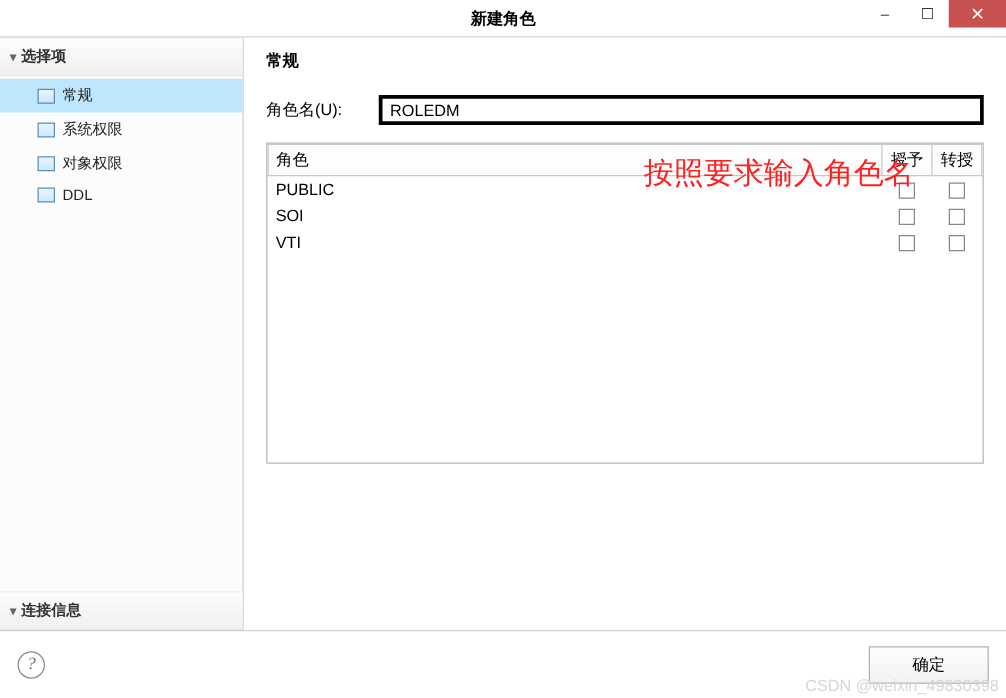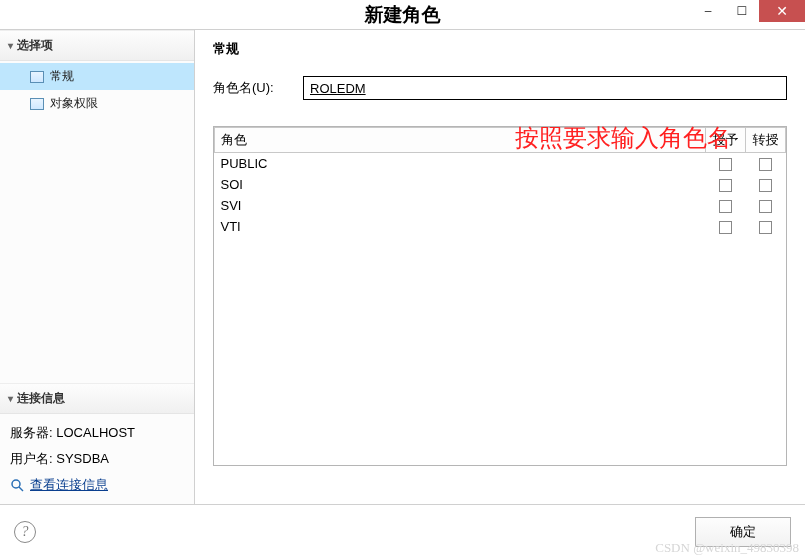--- a/index.html
+++ b/index.html
@@ -18,21 +18,21 @@
       border-bottom: 1px solid #d0d0d0;
       display: flex;
       align-items: center;
       position: relative;
     }
     .titlebar .title {
       position: absolute;
       left: 50%;
       transform: translateX(-50%);
       font-weight: bold;
-      font-size: 19px;
+      font-size: 13px;
     }
     .win-controls {
       position: absolute;
       right: 0;
       top: 0;
       height: 30px;
       display: flex;
     }
     .win-btn {
       width: 34px;
@@ -113,39 +113,38 @@
       position: relative;
     }
     .panel-title {
       font-weight: bold;
       font-size: 13px;
       margin-bottom: 18px;
     }
     .form-row {
       display: flex;
       align-items: center;
-      margin-bottom: 26px;
+      margin-bottom: 14px;
     }
     .form-label {
       width: 90px;
       font-size: 13px;
     }
     .text-input {
       flex: 1;
-      border: 1px solid #000000;
+      border: 3px solid #000000;
       padding: 3px 6px;
       font-size: 13px;
       height: 24px;
       outline: none;
-      text-decoration: underline;
     }
     .table-wrap {
       border: 1px solid #b5b5b5;
       margin-left: 0;
-      height: 340px;
+      height: 257px;
       overflow: auto;
       background: #fff;
     }
     table {
       border-collapse: collapse;
       width: 100%;
       font-size: 13px;
     }
     th {
       background: #fdfdfd;
@@ -200,21 +199,21 @@
       display: flex; align-items: center; justify-content: center;
       font-size: 13px;
       margin-left: 44px;
     }
     .watermark {
       position: absolute;
       right: 6px;
       bottom: 2px;
       color: #d6d6d6;
       font-size: 13px;
-      font-family: Liberation Serif, serif;
+      font-family: Liberation Sans, sans-serif;
       pointer-events: none;
     }
   </style>
 </head>
 <body>
 
 <div class="titlebar">
   <span class="title">新建角色</span>
   <div class="win-controls">
     <div class="win-btn">–</div>
@@ -229,48 +228,37 @@
       <span class="triangle-down">▾</span>
       <span>选择项</span>
     </div>
     <div class="side-items">
       <div class="side-item selected">
         <span class="item-icon"></span>
         <span>常规</span>
       </div>
       <div class="side-item">
         <span class="item-icon"></span>
+        <span>系统权限</span>
+      </div>
+      <div class="side-item">
+        <span class="item-icon"></span>
         <span>对象权限</span>
+      </div>
+      <div class="side-item">
+        <span class="item-icon"></span>
+        <span>DDL</span>
       </div>
     </div>
 
     <div class="spacer"></div>
 
     <div class="side-section-header">
       <span class="triangle-down">▾</span>
       <span>连接信息</span>
-    </div>
-    <div class="conn-body">
-      <div class="conn-row">
-        <span>服务器:</span>
-        <span>LOCALHOST</span>
-      </div>
-      <div class="conn-row">
-        <span>用户名:</span>
-        <span>SYSDBA</span>
-      </div>
-      <div class="conn-link">
-        <span class="link-icon">
-          <svg width="16" height="14" viewBox="0 0 16 14">
-              <circle cx="6" cy="6" r="4" fill="none" stroke="#2a6fb5" stroke-width="1.5"></circle>
-              <line x1="9" y1="9" x2="13" y2="13" stroke="#2a6fb5" stroke-width="1.5"></line>
-            </svg>
-        </span>
-        <span>查看连接信息</span>
-      </div>
     </div>
   </div>
 
   <div class="main">
     <div class="panel-title">常规</div>
 
     <div class="form-row">
       <div class="form-label">角色名(U):</div>
       <input class="text-input" value="ROLEDM" style="">
     </div>
@@ -290,25 +278,20 @@
             <td>PUBLIC</td>
             <td class="check-cell"><span class="chk"></span></td>
             <td class="check-cell"><span class="chk"></span></td>
           </tr>
           <tr>
             <td>SOI</td>
             <td class="check-cell"><span class="chk"></span></td>
             <td class="check-cell"><span class="chk"></span></td>
           </tr>
           <tr>
-            <td>SVI</td>
-            <td class="check-cell"><span class="chk"></span></td>
-            <td class="check-cell"><span class="chk"></span></td>
-          </tr>
-          <tr>
             <td>VTI</td>
             <td class="check-cell"><span class="chk"></span></td>
             <td class="check-cell"><span class="chk"></span></td>
           </tr>
         </tbody>
       </table>
     </div>
 
     <div class="annotation">按照要求输入角色名</div>
   </div>

